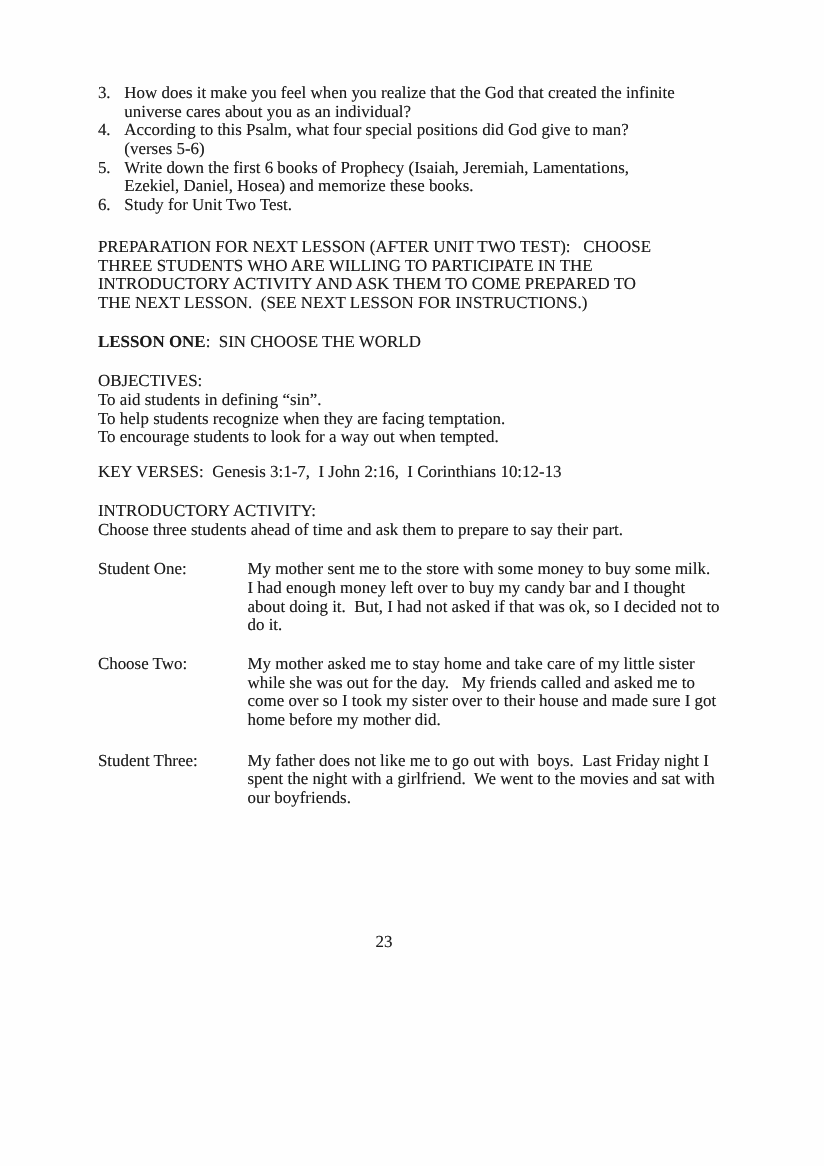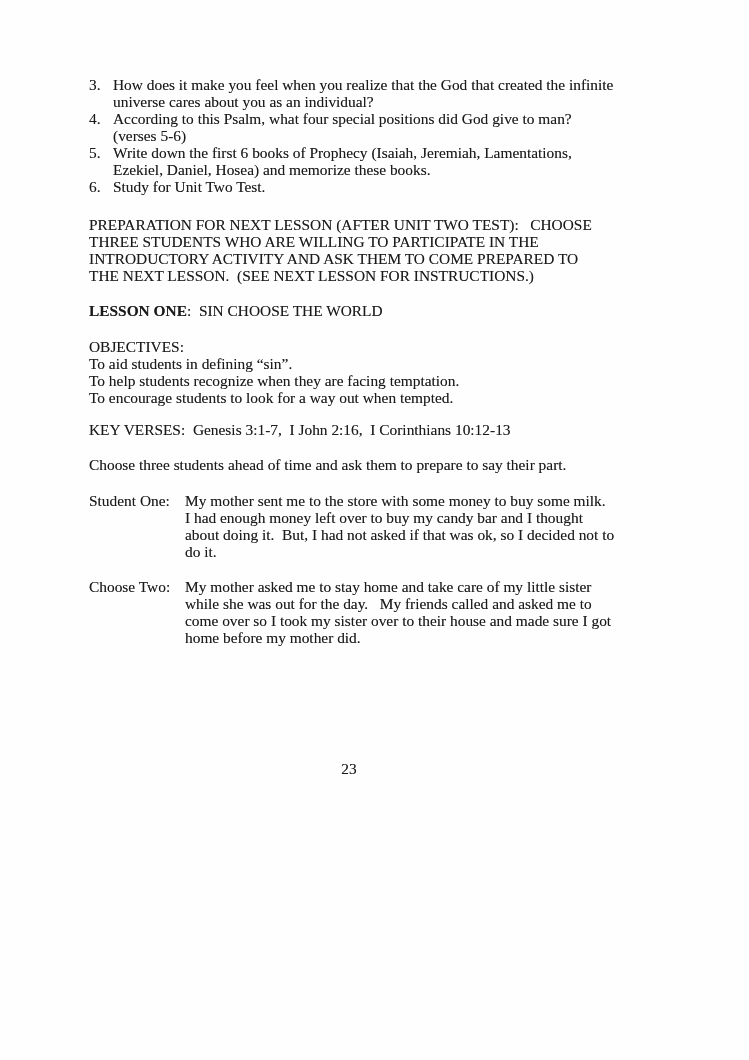--- a/index.html
+++ b/index.html
@@ -34,21 +34,21 @@
   #unit       { margin-top: 19px; }
   #lesson     { margin-top: 18px; }
   #objectives { margin-top: 19px; }
   #keyverses  { margin-top: 15px; }
   #intro      { margin-top: 18px; }
   #student-1  { margin-top: 19px; }
   #student-2  { margin-top: 18px; }
   #student-3  { margin-top: 20px; }
   #closing    { margin-top: 18px; }
 
-  .student { display: flex; }
+  .student { display: flex; gap: 40px; }
   .slabel  { flex: none; min-width: 96px; white-space: nowrap; }
   .stext   { flex: 1; }
 
   .pageno {
     margin-top: 114px;
     width: 520px;
     text-align: center;
   }
 </style>
 </head>
@@ -91,36 +91,43 @@
   <div id="objectives">
     <p>OBJECTIVES:</p>
     <p class="pre">To aid students in defining “sin”.
 To help students recognize when they are facing temptation.
 To encourage students to look for a way out when tempted.</p>
   </div>
 
   <p id="keyverses" class="pre">KEY VERSES:  Genesis 3:1-7,  I John 2:16,  I Corinthians 10:12-13</p>
 
   <div id="intro">
+    <p>INTRODUCTORY ACTIVITY:</p>
     <p>Choose three students ahead of time and ask them to prepare to say their part.</p>
   </div>
 
   <div id="student-1" class="student">
     <span class="slabel">Student One:</span>
     <span class="stext pre">My mother sent me to the store with some money to buy some milk.
 I had enough money left over to buy my candy bar and I thought
 about doing it.  But, I had not asked if that was ok, so I decided not to
 do it.</span>
   </div>
 
   <div id="student-2" class="student">
     <span class="slabel">Choose Two:</span>
     <span class="stext pre">My mother asked me to stay home and take care of my little sister
 while she was out for the day.   My friends called and asked me to
 come over so I took my sister over to their house and made sure I got
 home before my mother did.</span>
   </div>
 
+  <div id="student-3" class="student">
+    <span class="slabel">Student Three:</span>
+    <span class="stext pre">My father does not like me to go out with  boys.  Last Friday night I
+spent the night with a girlfriend.  We went to the movies and sat with
+our boyfriends.</span>
+  </div>
 
 
   <div class="pageno">23</div>
 
 </div>
 
 </body></html>

